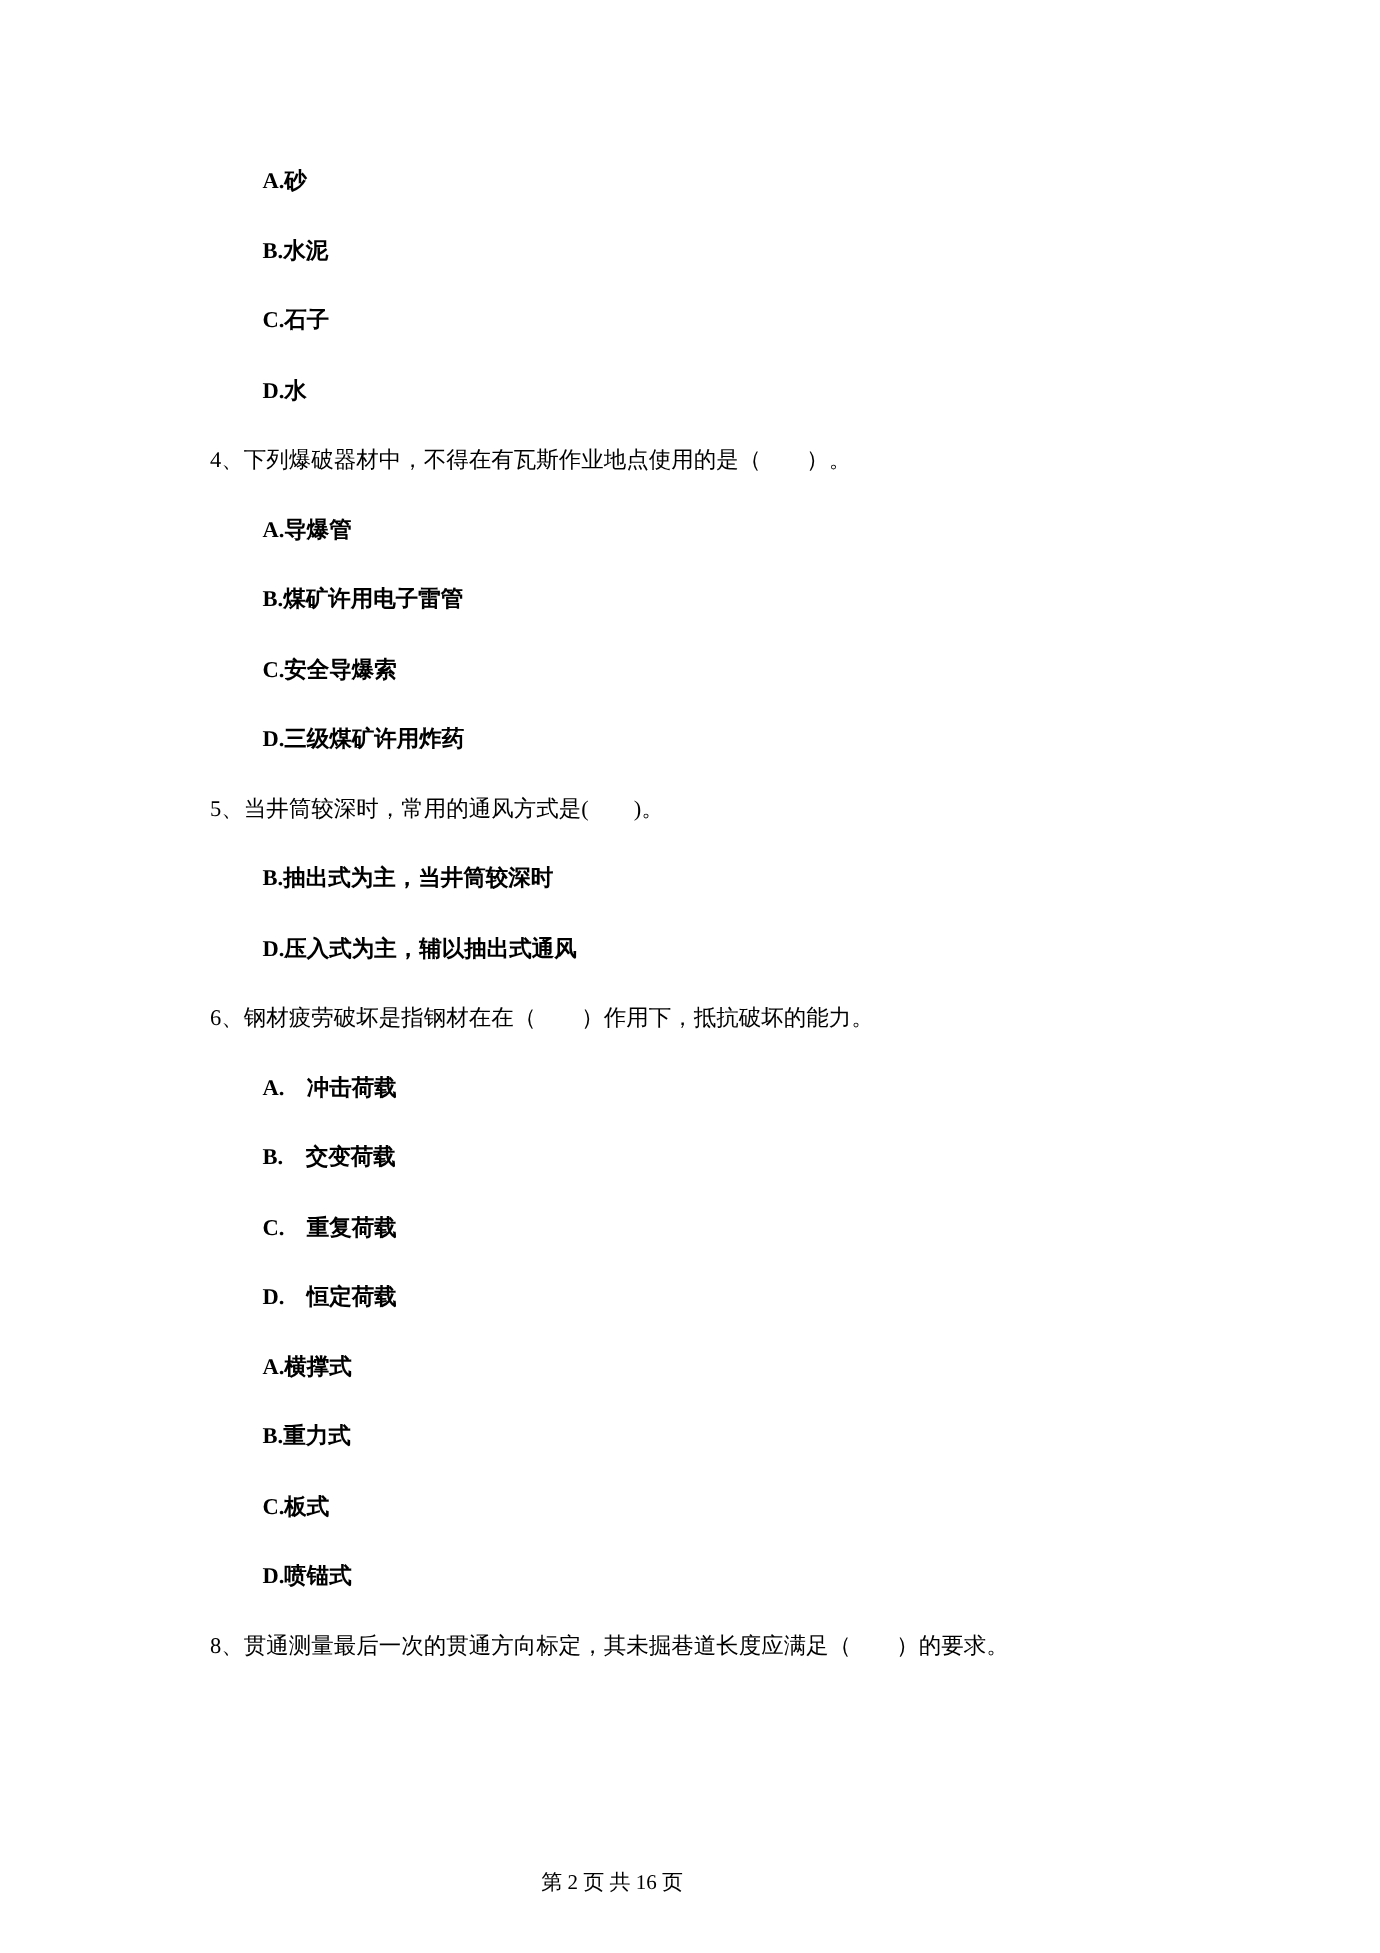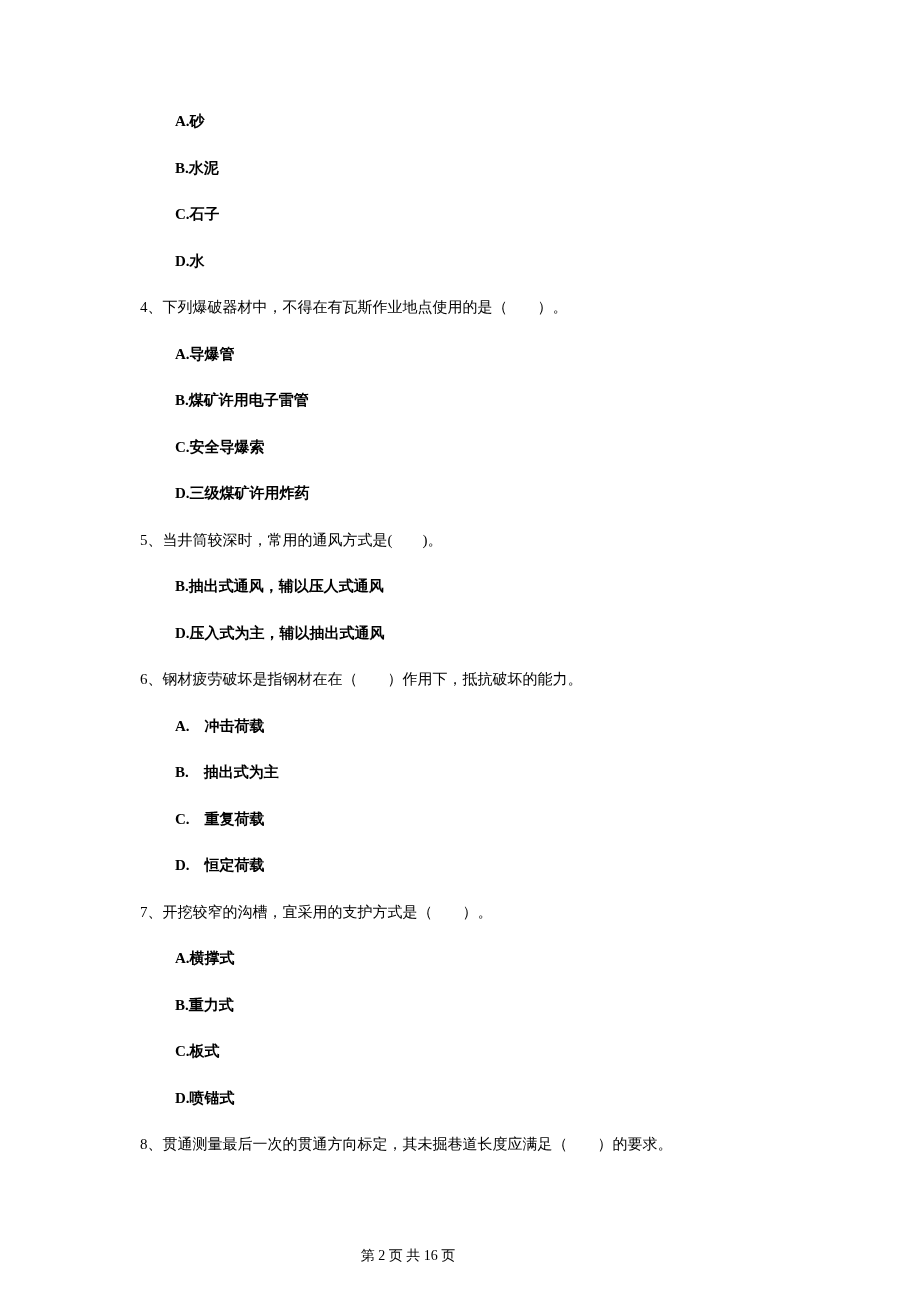--- a/index.html
+++ b/index.html
@@ -45,30 +45,29 @@
   <div class="option"><span>C.石子</span></div>
   <div class="option"><span>D.水</span></div>
 
   <div class="question"><span>4、下列爆破器材中，不得在有瓦斯作业地点使用的是（　　）。</span></div>
   <div class="option"><span>A.导爆管</span></div>
   <div class="option"><span>B.煤矿许用电子雷管</span></div>
   <div class="option"><span>C.安全导爆索</span></div>
   <div class="option"><span>D.三级煤矿许用炸药</span></div>
 
   <div class="question"><span>5、当井筒较深时，常用的通风方式是(　　)。</span></div>
-  <div class="option"><span>B.抽出式通风，辅以压人式通风</span></div>
+  <div class="option"><span>B.抽出式为主，当井筒较深时</span></div>
   <div class="option"><span>D.压入式为主，辅以抽出式通风</span></div>
 
   <div class="question"><span>6、钢材疲劳破坏是指钢材在在（　　）作用下，抵抗破坏的能力。</span></div>
   <div class="option"><span>A.　冲击荷载</span></div>
-  <div class="option"><span>B.　抽出式为主</span></div>
+  <div class="option"><span>B.　交变荷载</span></div>
   <div class="option"><span>C.　重复荷载</span></div>
   <div class="option"><span>D.　恒定荷载</span></div>
 
-  <div class="question"><span>7、开挖较窄的沟槽，宜采用的支护方式是（　　）。</span></div>
   <div class="option"><span>A.横撑式</span></div>
   <div class="option"><span>B.重力式</span></div>
   <div class="option"><span>C.板式</span></div>
   <div class="option"><span>D.喷锚式</span></div>
 
   <div class="question"><span>8、贯通测量最后一次的贯通方向标定，其未掘巷道长度应满足（　　）的要求。</span></div>
 
 </div>
 
 <div class="footer"><span>第 2 页 共 16 页</span></div>

